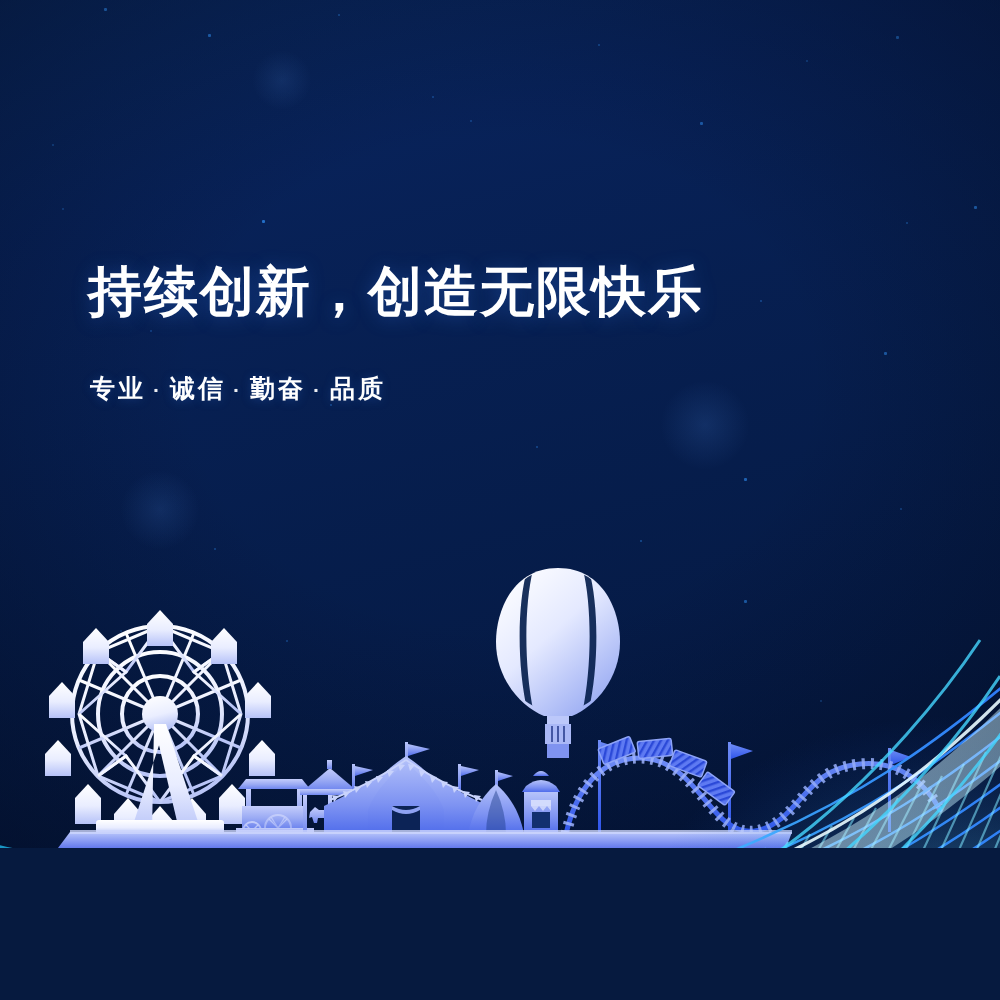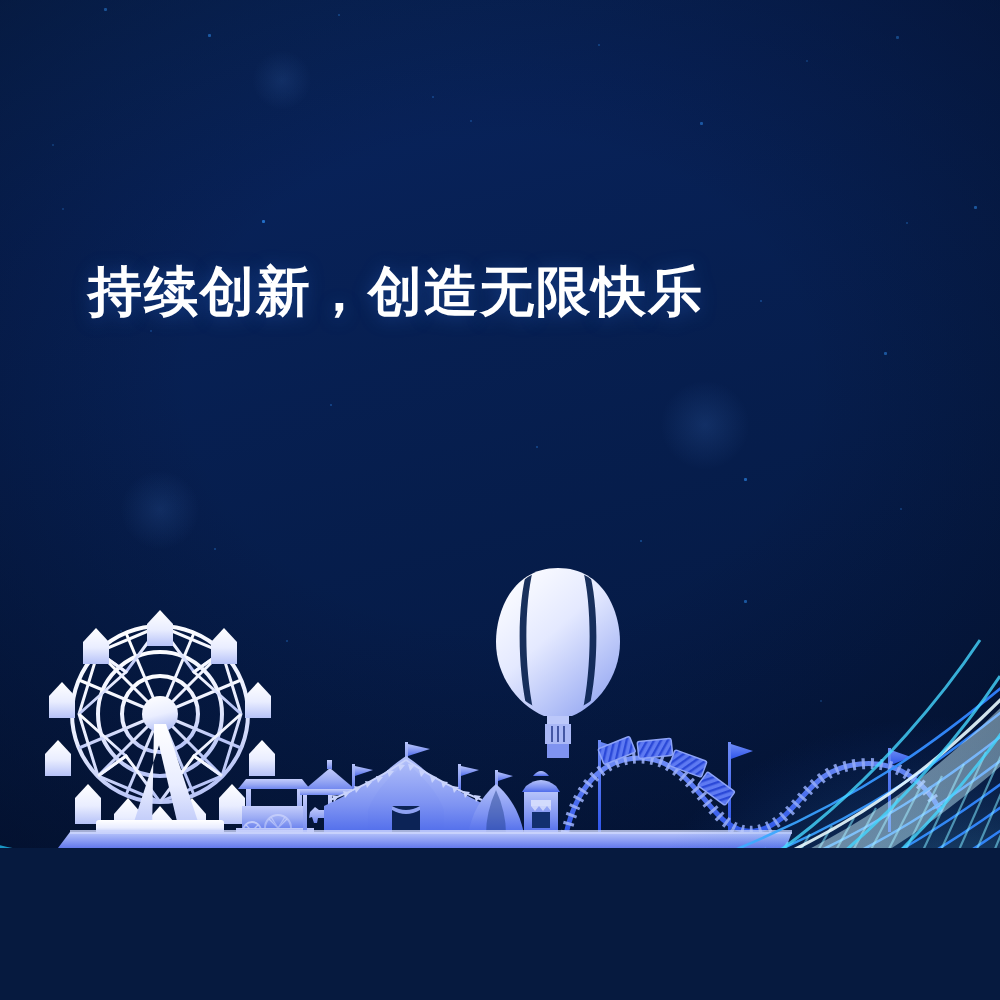--- a/index.html
+++ b/index.html
@@ -440,14 +440,17 @@
 
       <g fill="none" stroke="#45d6ff" stroke-width="3" opacity=".8">
         <path d="M980 640 C 940 700 880 770 812 826 C 760 868 700 906 640 938"></path>
         <path d="M1000 676 C 960 736 900 806 832 862 C 780 904 720 942 660 974"></path>
         <path d="M1016 712 C 976 772 916 842 848 898 C 806 932 760 962 714 990"></path>
       </g>
     </g>
   </svg>
 
   <div class="headline">持续创新，创造无限快乐</div>
+  <div class="subtitle">
+    <span>专业</span><span class="sep">·</span><span>诚信</span><span class="sep">·</span><span>勤奋</span><span class="sep">·</span><span>品质</span>
+  </div>
 
 </div>
 
 </body></html>

